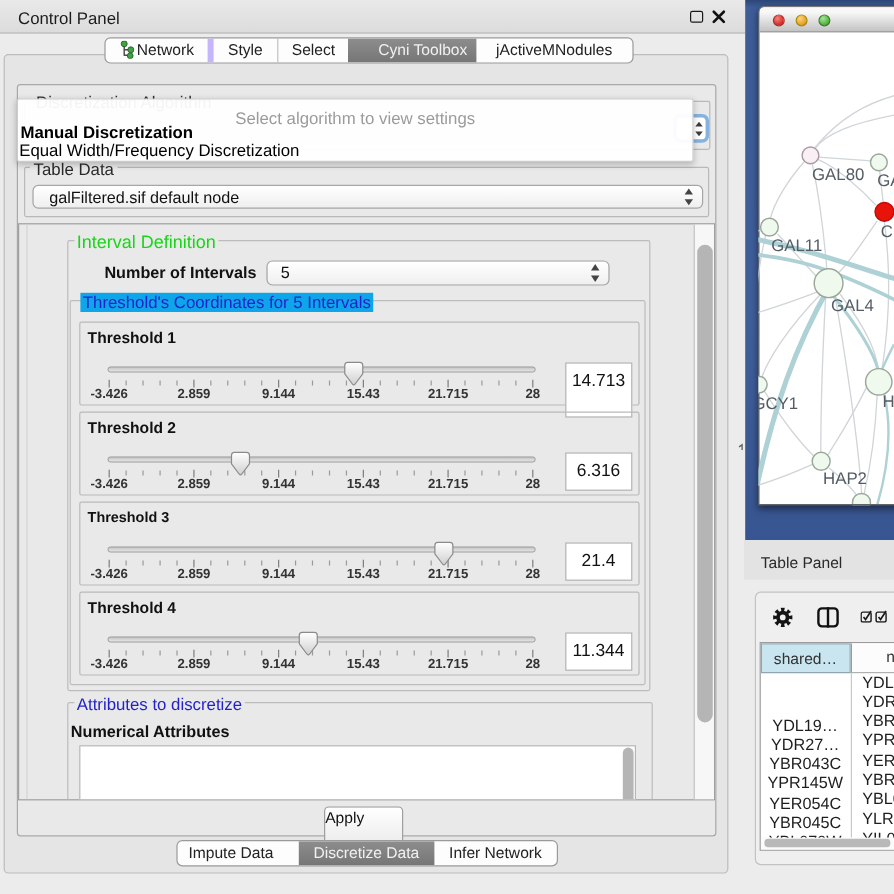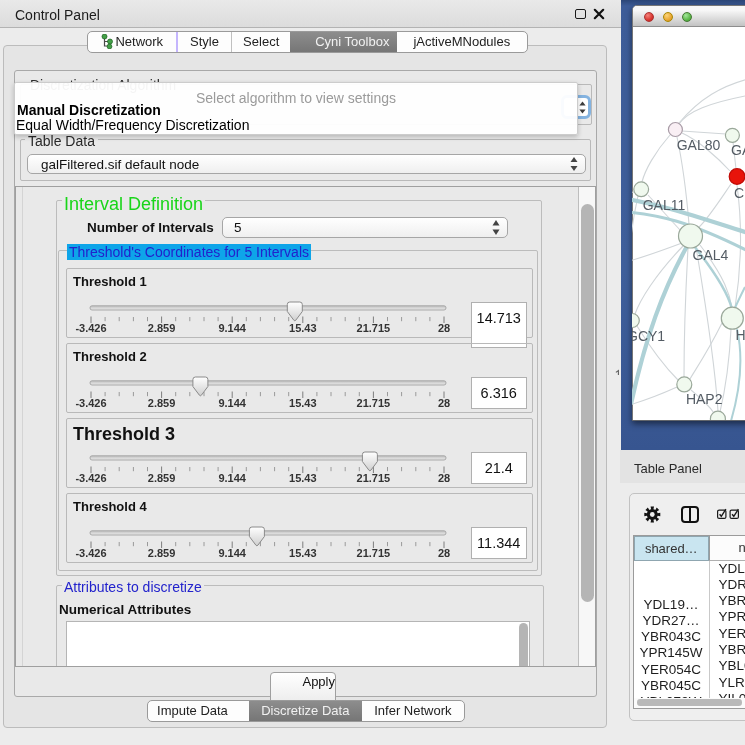--- a/index.html
+++ b/index.html
@@ -16,21 +16,21 @@
 <div class="a" style="left:575px;top:8.5px;width:11px;height:10.5px;border:1.5px solid #1a1a1a;border-radius:2px;"></div>
 <svg class="a" style="left:593px;top:8px;" width="12" height="12" viewBox="0 0 12 12">
  <path d="M1.8 1.8 L10.2 10.2 M10.2 1.8 L1.8 10.2" stroke="#111" stroke-width="2.2" stroke-linecap="round"></path>
 </svg>
 
 <div class="a" style="left:3px;top:45px;width:604px;height:683px;background:#e5e5e5;border:1px solid #bcbcbc;border-radius:4px;"></div>
 
 <div class="a" style="left:14px;top:70px;width:583px;height:627px;background:#e9e9e9;border:1px solid #a9a9a9;border-radius:3px;"></div>
 
 <div class="a" style="left:87px;top:31px;width:441px;height:22px;background:#fdfdfd;border:1px solid #9a9a9a;border-radius:5px;overflow:hidden;display:flex;">
-  <div class="seg" style="width:90px;line-height:20px;border-right:2px solid #c4b5fd;"><svg width="13" height="15" viewBox="0 0 13 15" style="vertical-align:-3px;margin-right:2px;">
+  <div class="seg" style="width:90px;line-height:20px;border-right:5px solid #c4b5fd;"><svg width="13" height="15" viewBox="0 0 13 15" style="vertical-align:-3px;margin-right:2px;">
     <path d="M4.5 2.5 V12.5 M4.5 7.5 H9.5 M4.5 12 H9" stroke="#4a4a4a" stroke-width="1.2" fill="none"></path>
     <circle cx="4.5" cy="2.5" r="2.5" fill="#43a047" stroke="#1b5e20" stroke-width="0.7"></circle>
     <circle cx="10" cy="7.5" r="2.5" fill="#43a047" stroke="#1b5e20" stroke-width="0.7"></circle>
     <circle cx="9.5" cy="12.5" r="2.4" fill="#43a047" stroke="#1b5e20" stroke-width="0.7"></circle>
   </svg>Network</div>
   <div class="seg" style="width:55px;line-height:20px;border-right:1px solid #c0c0c0;">Style</div>
   <div class="seg" style="width:58px;line-height:20px;">Select</div>
   <div class="seg" style="width:107px;line-height:20px;background:linear-gradient(#8d8d8d,#767676);color:#f1f1f1;padding-left:18px;">Cyni Toolbox</div>
   <div class="seg" style="width:131px;line-height:20px;">jActiveMNodules</div>
 </div>
@@ -51,21 +51,21 @@
 <svg class="a" style="left:569px;top:156px;" width="10" height="16" viewBox="0 0 10 16">
   <path d="M5 1 L8.5 6 H1.5 Z" fill="#444"></path>
   <path d="M5 15 L1.5 10 H8.5 Z" fill="#444"></path>
 </svg>
 
 <div id="sp" class="a" style="left:15px;top:186px;width:581px;height:481px;border:1px solid #9f9f9f;background:#e9e9e9;overflow:hidden;">
 
   <div class="a" style="left:5.5px;top:0;width:1px;height:481px;background:#d4d4d4;"></div>
 
   <div class="a" style="left:40px;top:13px;width:486px;height:376px;border:1px solid #bcbcbc;border-radius:2px;"></div>
-  <div class="a" style="left:46px;top:7px;font-size:18px;color:#19d519;background:#e9e9e9;padding:0 2px;">Interval Definition</div>
+  <div class="a" style="left:46px;top:7px;font-size:15px;color:#19d519;background:#e9e9e9;padding:0 2px;">Interval Definition</div>
 
   <div class="a" style="left:71px;top:33px;font-size:13.5px;font-weight:bold;color:#111;">Number of Intervals</div>
   <div class="a" style="left:206px;top:30px;width:286px;height:21px;border:1px solid #a6a6a6;border-radius:5px;background:linear-gradient(#ffffff,#efefef);"></div>
   <div class="a" style="left:218px;top:33px;font-size:13.5px;color:#111;">5</div>
   <svg class="a" style="left:475px;top:32px;" width="10" height="17" viewBox="0 0 10 17">
     <path d="M5 1 L8.5 6.5 H1.5 Z" fill="#444"></path>
     <path d="M5 16 L1.5 10.5 H8.5 Z" fill="#444"></path>
   </svg>
 
   <div class="a" style="left:42px;top:63px;width:480px;height:321px;border:1px solid #bcbcbc;border-radius:2px;"></div>
@@ -155,21 +155,21 @@
     <text x="25.0" y="64" text-anchor="middle" font-size="11px" font-weight="bold" fill="#333">-3.426</text>
       <text x="95.6" y="64" text-anchor="middle" font-size="11px" font-weight="bold" fill="#333">2.859</text>
       <text x="166.2" y="64" text-anchor="middle" font-size="11px" font-weight="bold" fill="#333">9.144</text>
       <text x="236.8" y="64" text-anchor="middle" font-size="11px" font-weight="bold" fill="#333">15.43</text>
       <text x="307.4" y="64" text-anchor="middle" font-size="11px" font-weight="bold" fill="#333">21.715</text>
       <text x="378.0" y="64" text-anchor="middle" font-size="11px" font-weight="bold" fill="#333">28</text>
     <path transform="translate(134.4,34)" d="M -5 0 L 5 0 Q 7.5 0 7.5 2.5 L 7.5 9.5 L 1 18.2 Q 0 19.4 -1 18.2 L -7.5 9.5 L -7.5 2.5 Q -7.5 0 -5 0 Z" fill="url(#thm)" stroke="#8a8a8a" stroke-width="1"></path>
   </svg>
   <div class="a" style="left:455px;top:189.5px;width:55.5px;height:32px;background:#fff;border:1px solid #b0b0b0;text-align:center;font-size:14.5px;line-height:30px;color:#111;">6.316</div>
   <div class="a" style="left:50px;top:231px;width:467px;height:70px;border:1px solid #b9b9b9;border-radius:2px;"></div>
-  <div class="a" style="left:57px;top:237px;font-size:18px;font-weight:bold;color:#111;">Threshold 3</div>
+  <div class="a" style="left:57px;top:237px;font-size:12px;font-weight:bold;color:#111;">Threshold 3</div>
   <svg class="a" style="left:50px;top:231px;" width="420" height="70" viewBox="0 0 420 70">
     <rect x="24" y="37.8" width="356" height="4.2" rx="2" fill="url(#trk)" stroke="#9a9a9a" stroke-width="0.8"></rect>
     <line x1="25.0" y1="48.5" x2="25.0" y2="55" stroke="#7d7d7d" stroke-width="1"></line>
       <line x1="39.1" y1="49" x2="39.1" y2="53.2" stroke="#9a9a9a" stroke-width="1"></line>
       <line x1="53.2" y1="49" x2="53.2" y2="53.2" stroke="#9a9a9a" stroke-width="1"></line>
       <line x1="67.4" y1="49" x2="67.4" y2="53.2" stroke="#9a9a9a" stroke-width="1"></line>
       <line x1="81.5" y1="49" x2="81.5" y2="53.2" stroke="#9a9a9a" stroke-width="1"></line>
       <line x1="95.6" y1="48.5" x2="95.6" y2="55" stroke="#7d7d7d" stroke-width="1"></line>
       <line x1="109.7" y1="49" x2="109.7" y2="53.2" stroke="#9a9a9a" stroke-width="1"></line>
       <line x1="123.8" y1="49" x2="123.8" y2="53.2" stroke="#9a9a9a" stroke-width="1"></line>
@@ -243,21 +243,21 @@
   <div class="a" style="left:40px;top:398px;width:488px;height:120px;border:1px solid #bcbcbc;border-radius:2px;"></div>
   <div class="a" style="left:46px;top:392px;font-size:14px;color:#2222cc;background:#e9e9e9;padding:0 2px;">Attributes to discretize</div>
   <div class="a" style="left:43px;top:415px;font-size:13.5px;font-weight:bold;color:#111;">Numerical Attributes</div>
   <div class="a" style="left:50px;top:434px;width:464px;height:60px;background:#fff;border:1px solid #b5b5b5;"></div>
   <div class="a" style="left:503px;top:435.5px;width:9px;height:59px;border-radius:4.5px;background:#b5b5b5;"></div>
 
   <div class="a" style="left:562px;top:0;width:19px;height:481px;background:#f7f7f7;border-left:1px solid #bdbdbd;"></div>
   <div class="a" style="left:565px;top:17px;width:13px;height:398px;border-radius:6.5px;background:#b5b5b5;"></div>
 </div>
 
-<div class="a" style="left:270px;top:672px;width:66px;height:36px;border:1px solid #9f9f9f;border-radius:4px;background:linear-gradient(#ffffff,#e9e9e9);text-align:right;font-size:13px;line-height:18px;color:#111;">Apply</div>
+<div class="a" style="left:270px;top:672px;width:66px;height:36px;border:1px solid #9f9f9f;border-radius:4px;background:linear-gradient(#ffffff,#e9e9e9);text-align:left;font-size:13px;line-height:18px;color:#111;">Apply</div>
 
 <div class="a" style="left:147px;top:700px;width:318px;height:22px;background:#fdfdfd;border:1px solid #9a9a9a;border-radius:5px;overflow:hidden;display:flex;">
   <div class="seg" style="width:93px;line-height:20px;">Impute Data</div>
   <div class="seg" style="width:118px;line-height:20px;background:linear-gradient(#8d8d8d,#767676);color:#f1f1f1;margin-left:12px;">Discretize Data</div>
   <div class="seg" style="width:107px;line-height:20px;">Infer Network</div>
 </div>
 
 <svg class="a" style="left:615px;top:369px;" width="6" height="7" viewBox="0 0 6 7">
   <path d="M3.4 6 V1.6 L0.9 3.4" fill="none" stroke="#5f5f5f" stroke-width="1.1"></path>
 </svg>

